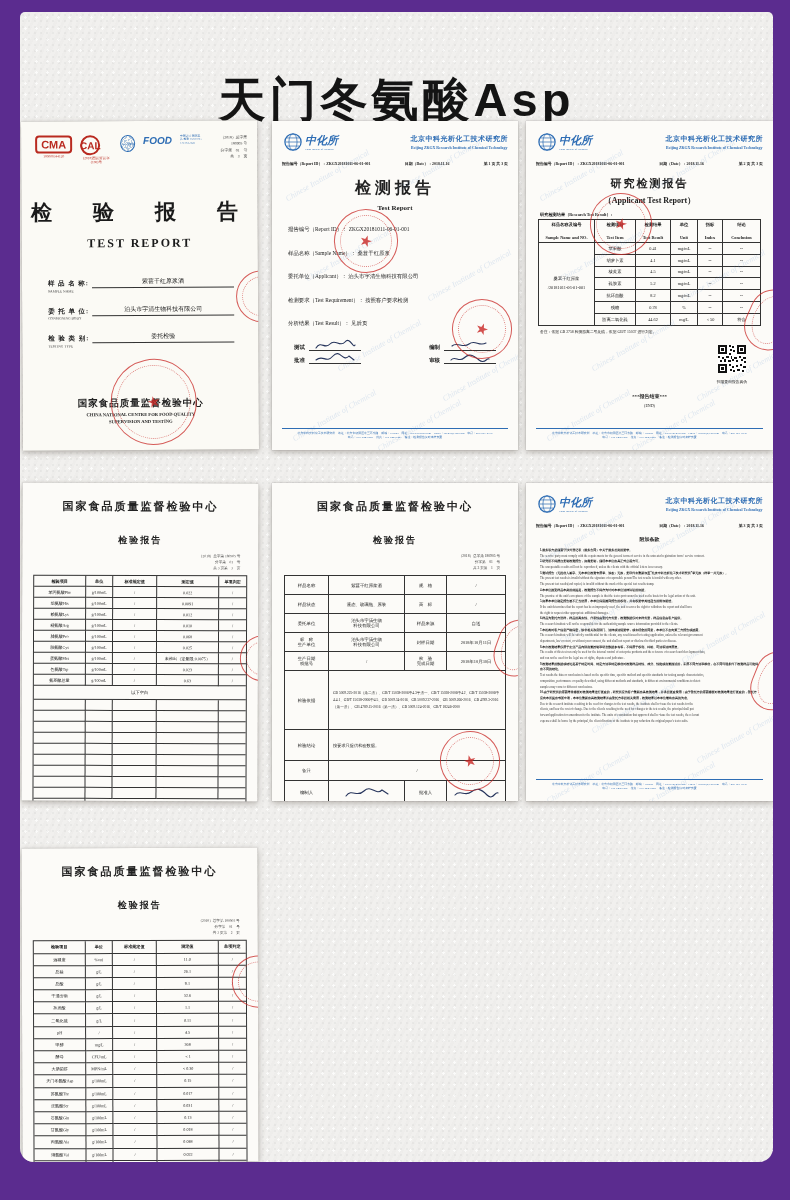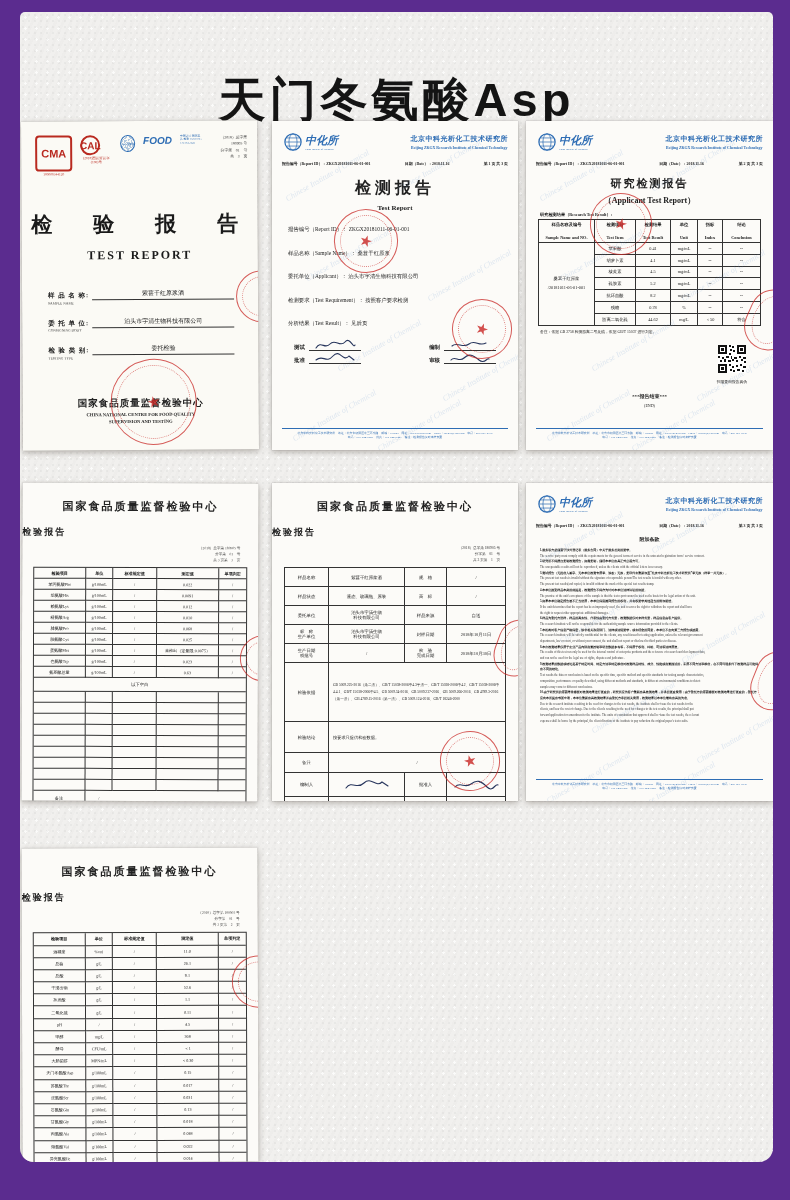--- a/index.html
+++ b/index.html
@@ -21,21 +21,21 @@
   #doc2{left:252px;top:109px;width:246px;height:329px;}
   #doc3{left:506px;top:109px;width:247px;height:329px;}
   #doc4{left:2px;top:471px;width:236px;height:318px;transform:rotate(.2deg);}
   #doc5{left:252px;top:471px;width:246px;height:318px;}
   #doc6{left:506px;top:471px;width:247px;height:318px;}
   #doc7{left:2px;top:836px;width:236px;height:314px;transform:rotate(-.2deg);}
 
   
   .logo-row{display:flex;align-items:flex-start;gap:8px;padding:14px 10px 0 14px;}
   .logo-cma{color:#b92a20;border:2px solid #b92a20;border-radius:4px;font-weight:900;
-    font-size:11px;padding:10px 4px;font-family:"Liberation Sans",sans-serif;}
+    font-size:11px;padding:1px 4px;font-family:"Liberation Sans",sans-serif;}
   .logo-num{font-size:3.5px;color:#b92a20;text-align:center;margin-top:1px;}
   .logo-cal{color:#b92a20;border:2px solid #b92a20;border-radius:50%;width:16px;height:16px;
     display:flex;align-items:center;justify-content:center;font-weight:900;font-size:10px;
     font-family:"Liberation Sans",sans-serif;}
   .logo-ilac{width:15px;height:15px;border-radius:50%;color:#2e6db4;border:1px solid #2e6db4;
     font-size:3px;display:flex;align-items:center;justify-content:center;text-align:center;
     background:repeating-conic-gradient(rgba(46,109,180,.35) 0 6deg,transparent 6deg 12deg);}
   .logo-cnas{color:#2e6db4;font-weight:900;font-size:10px;font-style:italic;
     font-family:"Liberation Sans",sans-serif;}
   .logo-cnas-sub{font-size:2.8px;color:#2e6db4;width:26px;line-height:1.2;}
@@ -95,21 +95,21 @@
   .d3-rows .trow:last-child .td{border-bottom:none;}
   .d3-rows .td:last-child{border-right:none;}
   .d3-note{font-size:3.8px;margin:3px 14px 0 14px;}
   .d3-qr{position:absolute;right:26px;top:224px;text-align:center;}
   .d3-qr-caption{font-size:3.8px;margin-top:2px;}
   .d3-end{position:absolute;left:0;right:0;top:272px;text-align:center;font-size:5px;font-weight:bold;}
   .d3-end-en{position:absolute;left:0;right:0;top:282px;text-align:center;font-size:4px;}
 
   
   .nc-title{ text-align:center;font-size:11px;font-weight:bold;letter-spacing:2px;margin-top:16px;}
-  .nc-sub{text-align:left;font-size:9px;font-weight:bold;letter-spacing:2px;margin-top:12px;}
+  .nc-sub{text-align:center;font-size:9px;font-weight:bold;letter-spacing:2px;margin-top:20px;}
   .nc-ref{text-align:right;font-size:3.6px;line-height:1.7;margin:6px 18px 4px 0;color:#333;}
   .nc-table{margin:0 11px;border:.8px solid #333;font-size:4.1px;}
   .nc-table .trow{display:grid;}
   .t5 .trow{grid-template-columns:52px 27px 44px 62px 1fr;}
   .nc-table .td{border-right:.5px solid #333;border-bottom:.5px solid #333;
     display:flex;align-items:center;justify-content:center;text-align:center;padding:0 1px;}
   .nc-table .td:last-child{border-right:none;}
   .nc-table .hrow .td{font-weight:bold;min-height:11px;}
   #doc4 .nc-table .td{min-height:10px;}
   #doc7 .nc-table .td{min-height:11.2px;}

